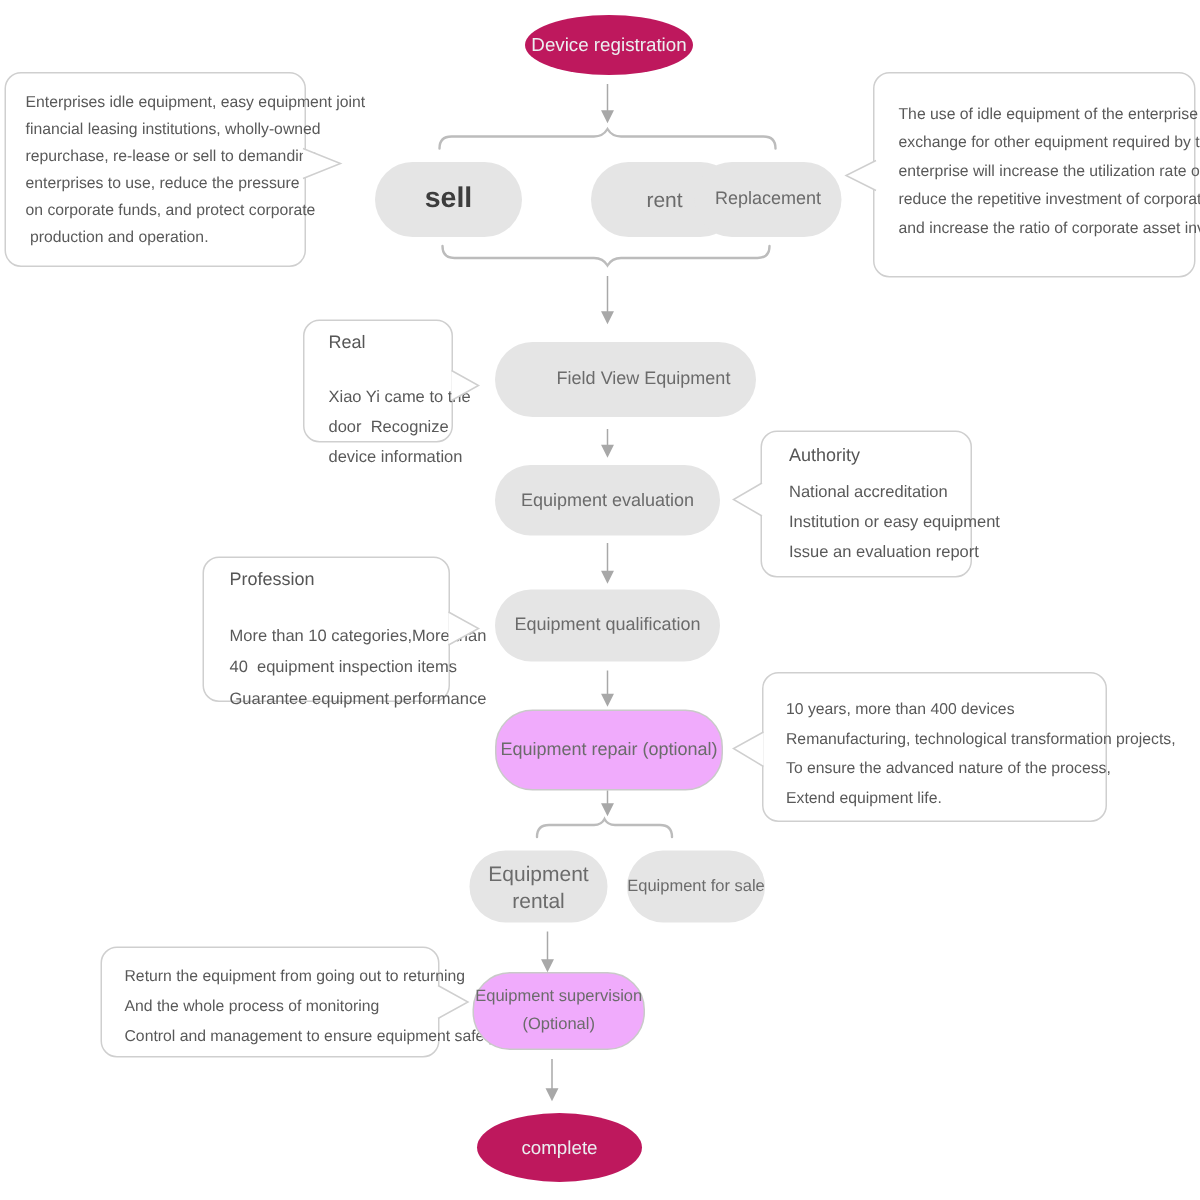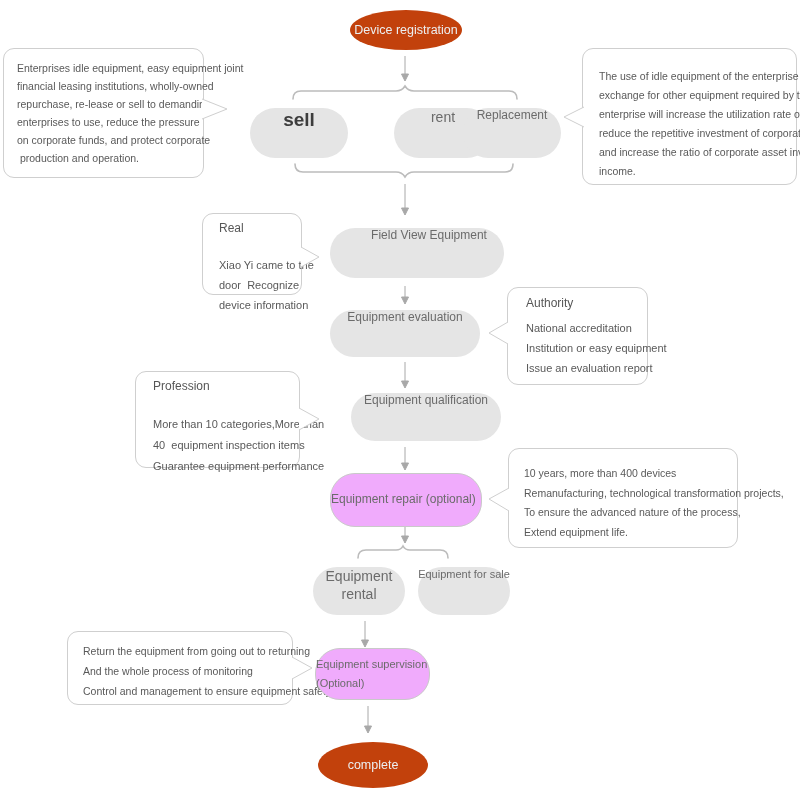--- a/index.html
+++ b/index.html
@@ -2,28 +2,28 @@
 <html><head>
 <meta charset="utf-8">
 <style>
   html,body { margin:0; padding:0; background:#ffffff; }
   .stage {
     position:relative; width:800px; height:800px; background:#ffffff;
     font-family:"Liberation Sans", sans-serif; overflow:hidden;
   }
   .box {
     position:absolute; background:#e5e5e5; color:#6b6b6b;
-    display:flex; align-items:flex-start; justify-content:center;
+    display:flex; align-items:center; justify-content:center;
     font-size:12px; text-align:center; line-height:1.3;border-radius:25px;
   }
   .outline-box {
     background:#f0abfc; border:1px solid #c9c9c9; flex-direction:column;
   }
   .ellipse {
-    position:absolute; background:#c2410c; border-radius:50%;
+    position:absolute; background:#be185d; border-radius:50%;
     display:flex; align-items:center; justify-content:center;
     color:#eceff1; font-size:12.5px;
   }
   .callout {
     position:absolute; background:#ffffff; border:1px solid #cfcfcf;
     border-radius:11px; color:#595959; font-size:11px;
   }
   .callout .ct { font-size:12px; color:#565656; }
   .callout .cl { white-space:pre; }
 
@@ -52,21 +52,21 @@
   #c-return .cl { line-height:20px; font-size:10.5px; }
 
   #n-start { left:350px; top:10px; width:112px; height:40px; }
   #n-complete { left:318px; top:742px; width:110px; height:46px; }
 
   #n-sell { left:250px; top:108px; width:98px; height:50px; font-size:19px; font-weight:600; color:#3d3d3d; }
   #n-rent { left:357px; top:108px; width:98px; height:50px; font-size:14px;margin-left:37px; }
   #n-replacement { left:463px; top:108px; width:98px; height:50px; font-size:12px; }
   #n-field { left:330px; top:228px; width:150px; height:50px;padding-left:24px; }
   #n-eval { left:330px; top:310px; width:150px; height:47px; }
-  #n-qual { left:330px; top:393px; width:150px; height:48px;margin-left:21px; }
+  #n-qual { left:330px; top:393px; width:150px; height:48px; }
   #n-repair { left:330px; top:473px; width:150px; height:52px; }
   #n-rental { left:313px; top:567px; width:92px; height:48px; font-size:14px; }
   #n-sale { left:418px; top:567px; width:92px; height:48px; font-size:11px; }
   #n-supervision { left:315px; top:648px; width:113px; height:50px; font-size:11px; line-height:1.7; }
 
   svg.overlay { position:absolute; left:0; top:0; pointer-events:none; }
 </style>
 </head>
 <body>
 
@@ -80,21 +80,20 @@
     <div class="cl">on corporate funds, and protect corporate</div>
     <div class="cl"> production and operation.</div>
   </div>
 
   <div class="callout" id="c-exchange">
     <div class="cl">The use of idle equipment of the enterprise in</div>
     <div class="cl">exchange for other equipment required by the</div>
     <div class="cl">enterprise will increase the utilization rate of assets,</div>
     <div class="cl">reduce the repetitive investment of corporate assets,</div>
     <div class="cl">and increase the ratio of corporate asset investment</div>
-    <div class="cl">income.</div>
   </div>
 
   <div class="callout" id="c-real">
     <div class="ct">Real</div>
     <div class="cl">Xiao Yi came to the</div>
     <div class="cl">door  Recognize</div>
     <div class="cl">device information</div>
   </div>
 
   <div class="callout" id="c-authority">

